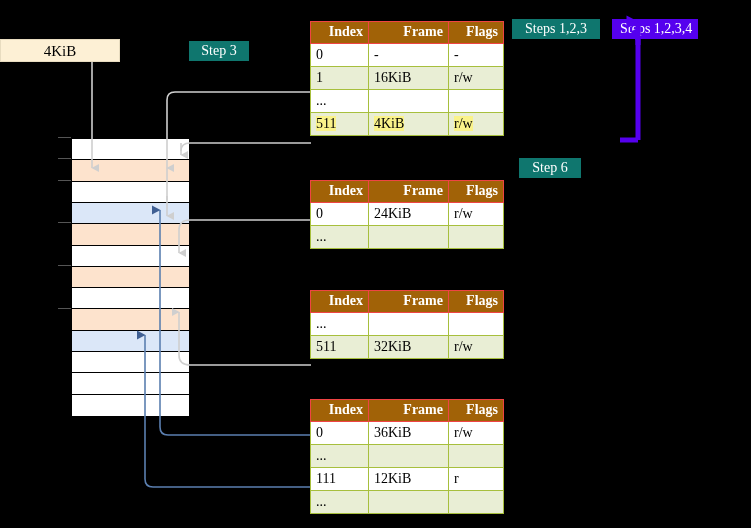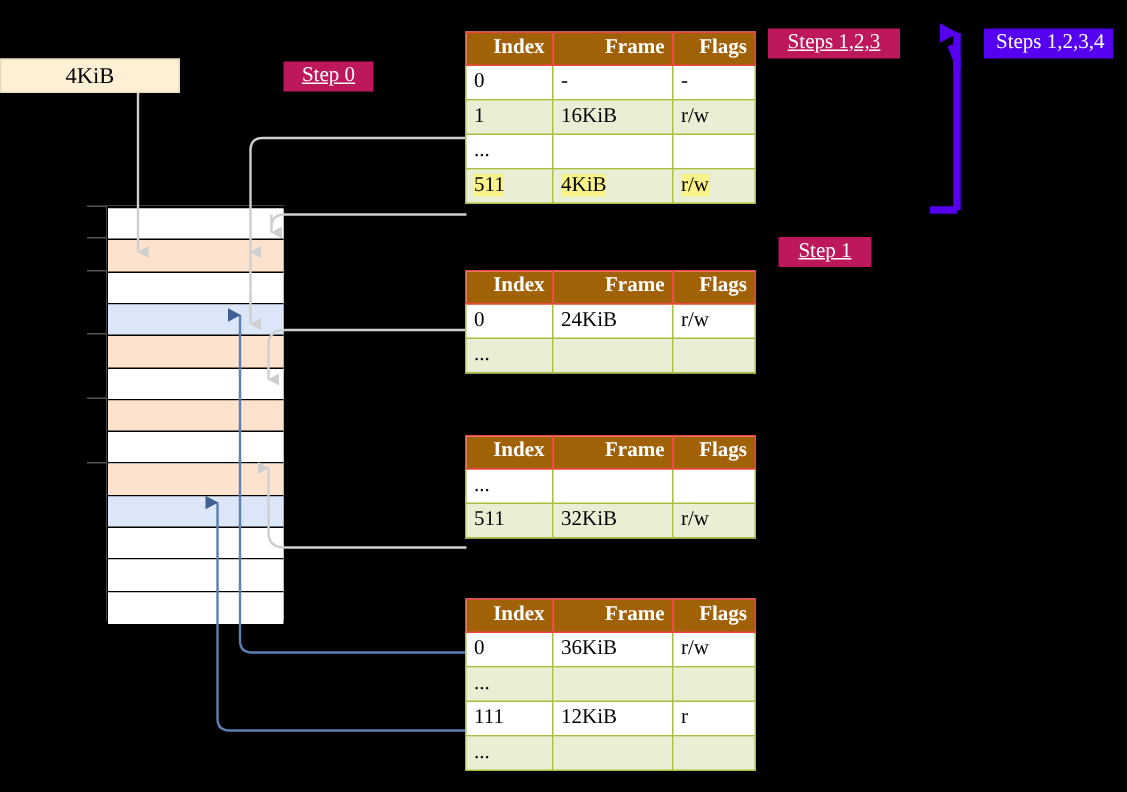--- a/index.html
+++ b/index.html
@@ -20,21 +20,21 @@
   .badge {
     position: absolute;
     color: #ffffff;
     font-family: "Liberation Serif", serif;
     font-size: 14px;
     line-height: 17px;
     padding: 1px 8px 2px 8px;
     white-space: nowrap;
     text-align: center;
   }
-  .badge-dark { background: #be185d; text-decoration: underline; }
+  .badge-dark { background: #0f766e; }
   .badge-purple { background: #5500ee; }
 
   
   .sizebox {
     position: absolute;
     background: #fdf0d5;
     border: 1px solid #e8dcc0;
     color: #000000;
     font-family: "Liberation Serif", serif;
     font-size: 15px;
@@ -119,33 +119,33 @@
 </head>
 <body>
 
 <div id="stage">
 
   <div class="sizebox" style="left:0px; top:39px; width:120px; height:23px;">
     <span>4KiB</span>
   </div>
 
   <div class="badge badge-dark" style="left:189px; top:41px; width:60px;">
-    <span>Step 0</span>
+    <span>Step 3</span>
   </div>
 
   <div class="badge badge-dark" style="left:512px; top:19px; width:88px;">
     <span>Steps 1,2,3</span>
   </div>
 
-  <div class="badge badge-purple" style="left:612px; top:19px; width:86px;margin-left:44px;">
+  <div class="badge badge-purple" style="left:612px; top:19px; width:86px;">
     <span>Steps 1,2,3,4</span>
   </div>
 
   <div class="badge badge-dark" style="left:519px; top:158px; width:62px;">
-    <span>Step 1</span>
+    <span>Step 6</span>
   </div>
 
   <div class="tick" style="top:137px;"></div>
   <div class="tick" style="top:158px;"></div>
   <div class="tick" style="top:180px;"></div>
   <div class="tick" style="top:222px;"></div>
   <div class="tick" style="top:265px;"></div>
   <div class="tick" style="top:308px;"></div>
 
   <div id="memcol">

